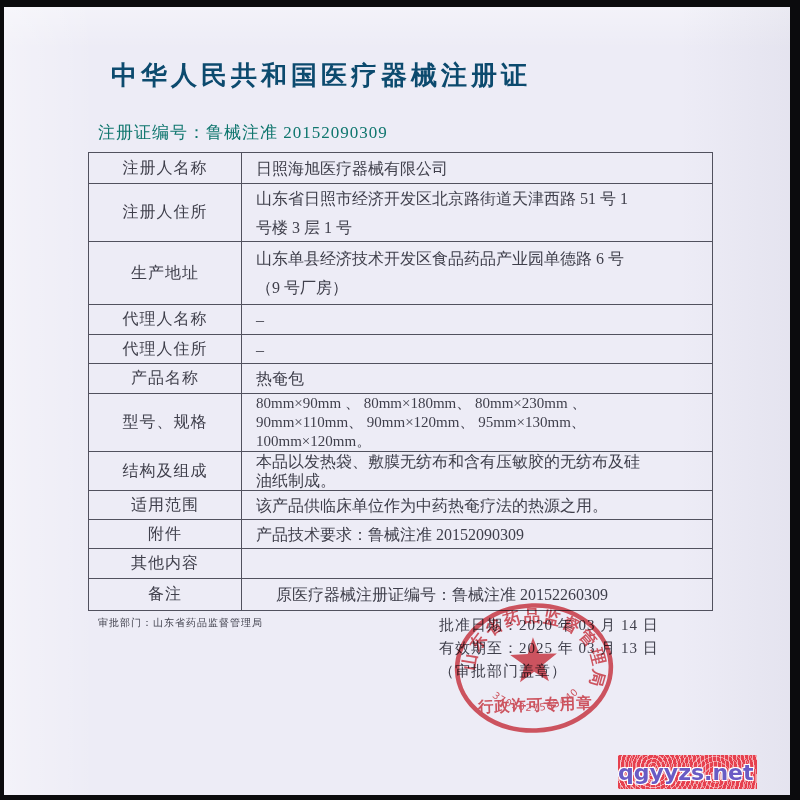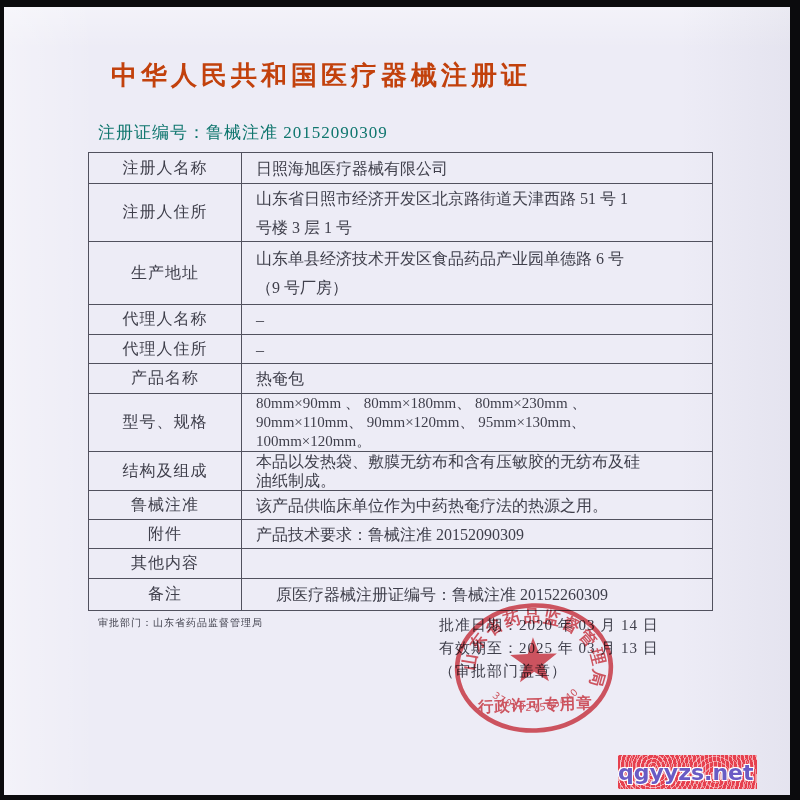--- a/index.html
+++ b/index.html
@@ -24,21 +24,21 @@
   .edge { position: absolute; background: #0b0b0d; }
   .edge-top    { left: 0; top: 0; width: 800px; height: 7px; }
   .edge-bottom { left: 0; top: 795px; width: 800px; height: 5px; }
   .edge-left   { left: 0; top: 0; width: 4px; height: 800px; }
   .edge-right  { left: 790px; top: 0; width: 10px; height: 800px; }
 
   .doc-title {
     position: absolute; left: 0; top: 58px; width: 642px;
     text-align: center;
     font-size: 26px; font-weight: 700; letter-spacing: 4px;
-    color: #c2410c;
+    color: #0c4a6e;
   }
   .cert-line {
     position: absolute; left: 98px; top: 121px;
     font-size: 17px; letter-spacing: 1px; color: #0f766e;
   }
 
   .cert-table {
     position: absolute; left: 88px; top: 152px; width: 625px;
     border: 1px solid #51515e;
     background: rgba(255,255,255,0.0);
@@ -153,21 +153,21 @@
       </div>
   </div>
   <div class="t-row" style="height:39px">
     <div class="t-label">结构及组成</div>
     <div class="t-value">
         <span style="line-height:19px">本品以发热袋、敷膜无纺布和含有压敏胶的无纺布及硅
 油纸制成。</span>
       </div>
   </div>
   <div class="t-row" style="height:29px">
-    <div class="t-label">鲁械注准</div>
+    <div class="t-label">适用范围</div>
     <div class="t-value">
         <span>该产品供临床单位作为中药热奄疗法的热源之用。</span>
       </div>
   </div>
   <div class="t-row" style="height:29px">
     <div class="t-label">附件</div>
     <div class="t-value">
         <span>产品技术要求：鲁械注准 20152090309</span>
       </div>
   </div>

